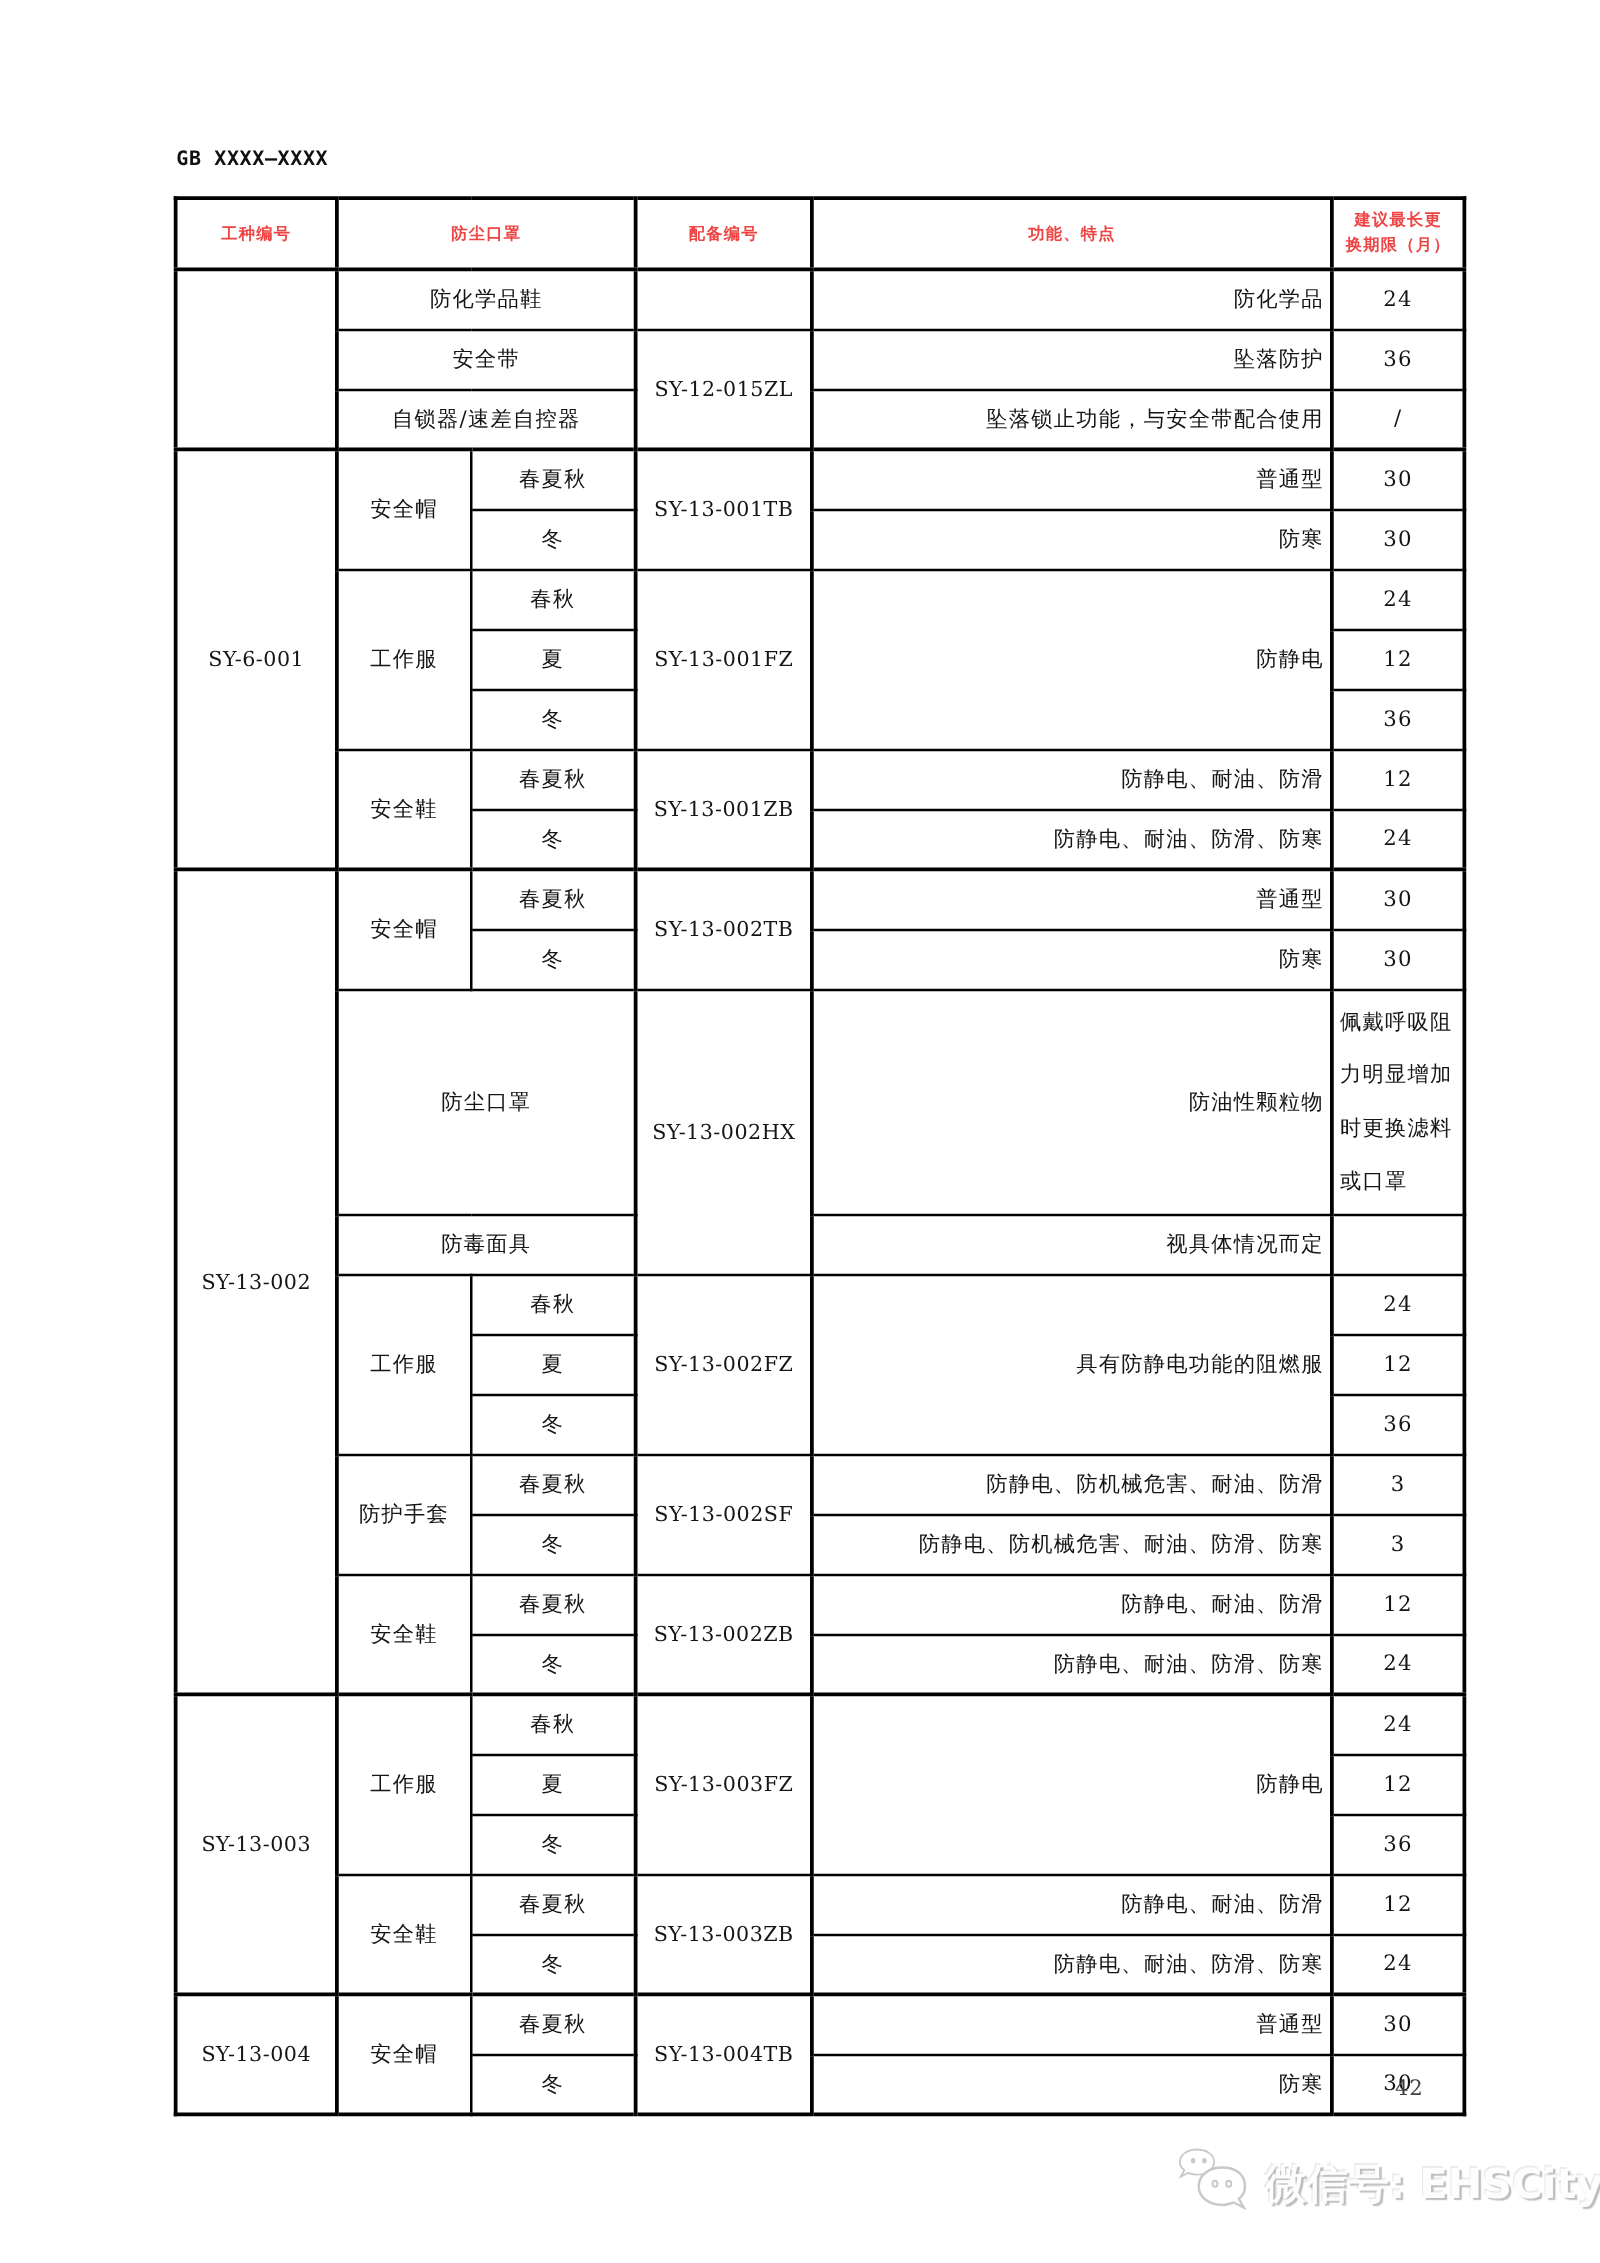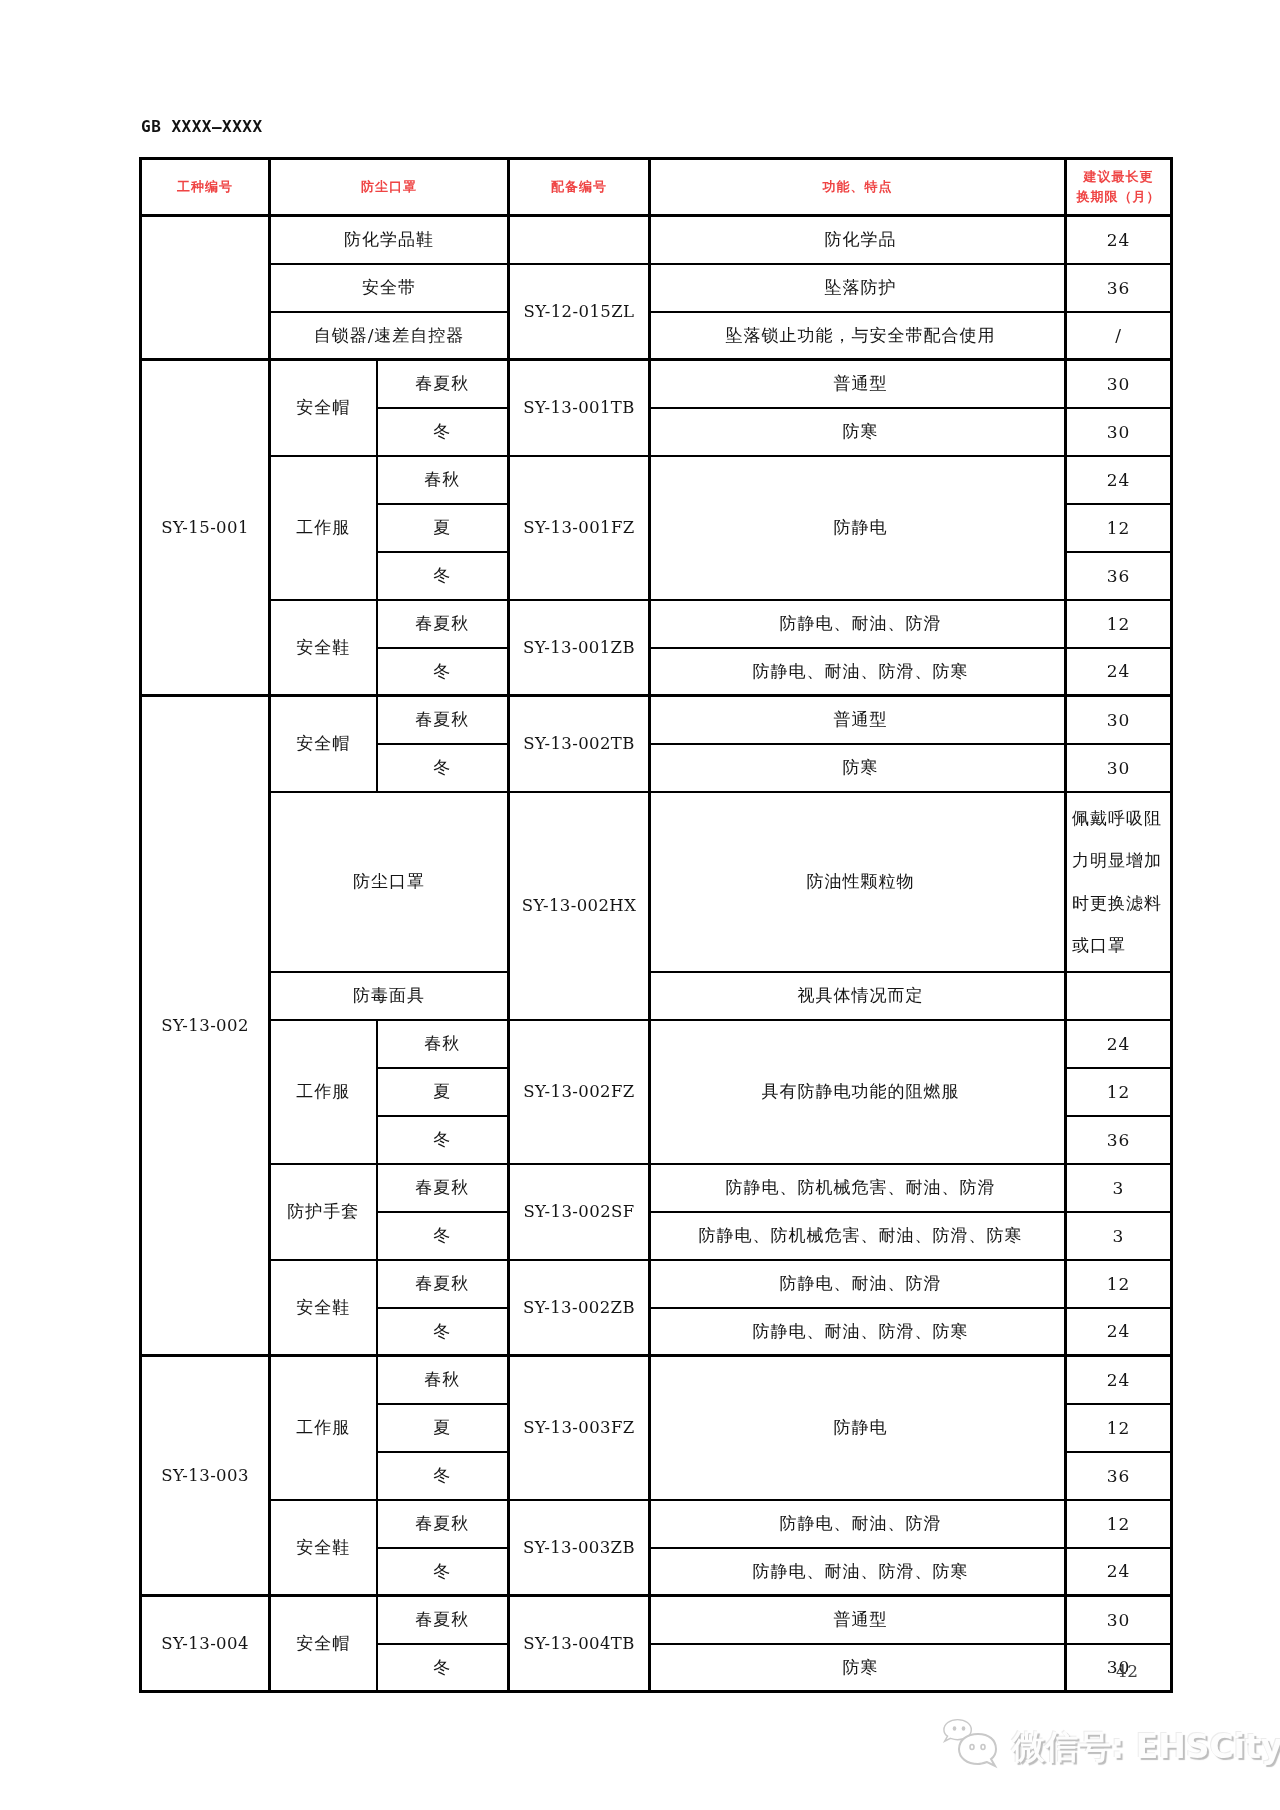--- a/index.html
+++ b/index.html
@@ -26,21 +26,21 @@
     border-bottom-width:3px;
     font-family:"DejaVu Sans","Liberation Sans",sans-serif;
     font-weight:bold; font-size:13px; letter-spacing:1px; color:#ef4444;
   }
   .ppe thead th span { display:block; line-height:1.55; }
   .bl3 { border-left-width:3px !important; }
   tr.gs td { border-top-width:3px; }
   tr.h  { height:57px; }
   tr.r  { height:48px; }
   tr.tall { height:180px; }
-  td.func { text-align:center; padding-left:11px; padding-right:5px; }
+  td.func { text-align:right; padding-left:11px; padding-right:5px; }
   td.code { font-size:16.5px; letter-spacing:0.4px;margin-top:24px; }
   td.job  { font-size:16.5px; letter-spacing:0.4px; }
   td.plong { text-align:left; padding:2px 5px; line-height:2.5; letter-spacing:1px; }
   .page-number {
     position:absolute; left:1116px; top:1661px;
     font-size:17px; letter-spacing:0.5px; color:#404040;
   }
   .watermark {
     position:absolute; left:942px; top:1718px;
     display:flex; align-items:center; gap:8px;
@@ -93,21 +93,21 @@
       <td class="bl3 func">坠落防护</td>
       <td class="bl3">36</td>
     </tr>
     <tr class="r">
       <td colspan="2" class="bl3">自锁器/速差自控器</td>
       <td class="bl3 func">坠落锁止功能，与安全带配合使用</td>
       <td class="bl3">/</td>
     </tr>
 
     <tr class="r gs">
-      <td class="job" rowspan="7">SY-15-001</td>
+      <td class="job" rowspan="7">SY-6-001</td>
       <td class="bl3" rowspan="2">安全帽</td>
       <td>春夏秋</td>
       <td class="bl3 code" rowspan="2">SY-13-001TB</td>
       <td class="bl3 func">普通型</td>
       <td class="bl3">30</td>
     </tr>
     <tr class="r">
       <td>冬</td>
       <td class="bl3 func">防寒</td>
       <td class="bl3">30</td>

